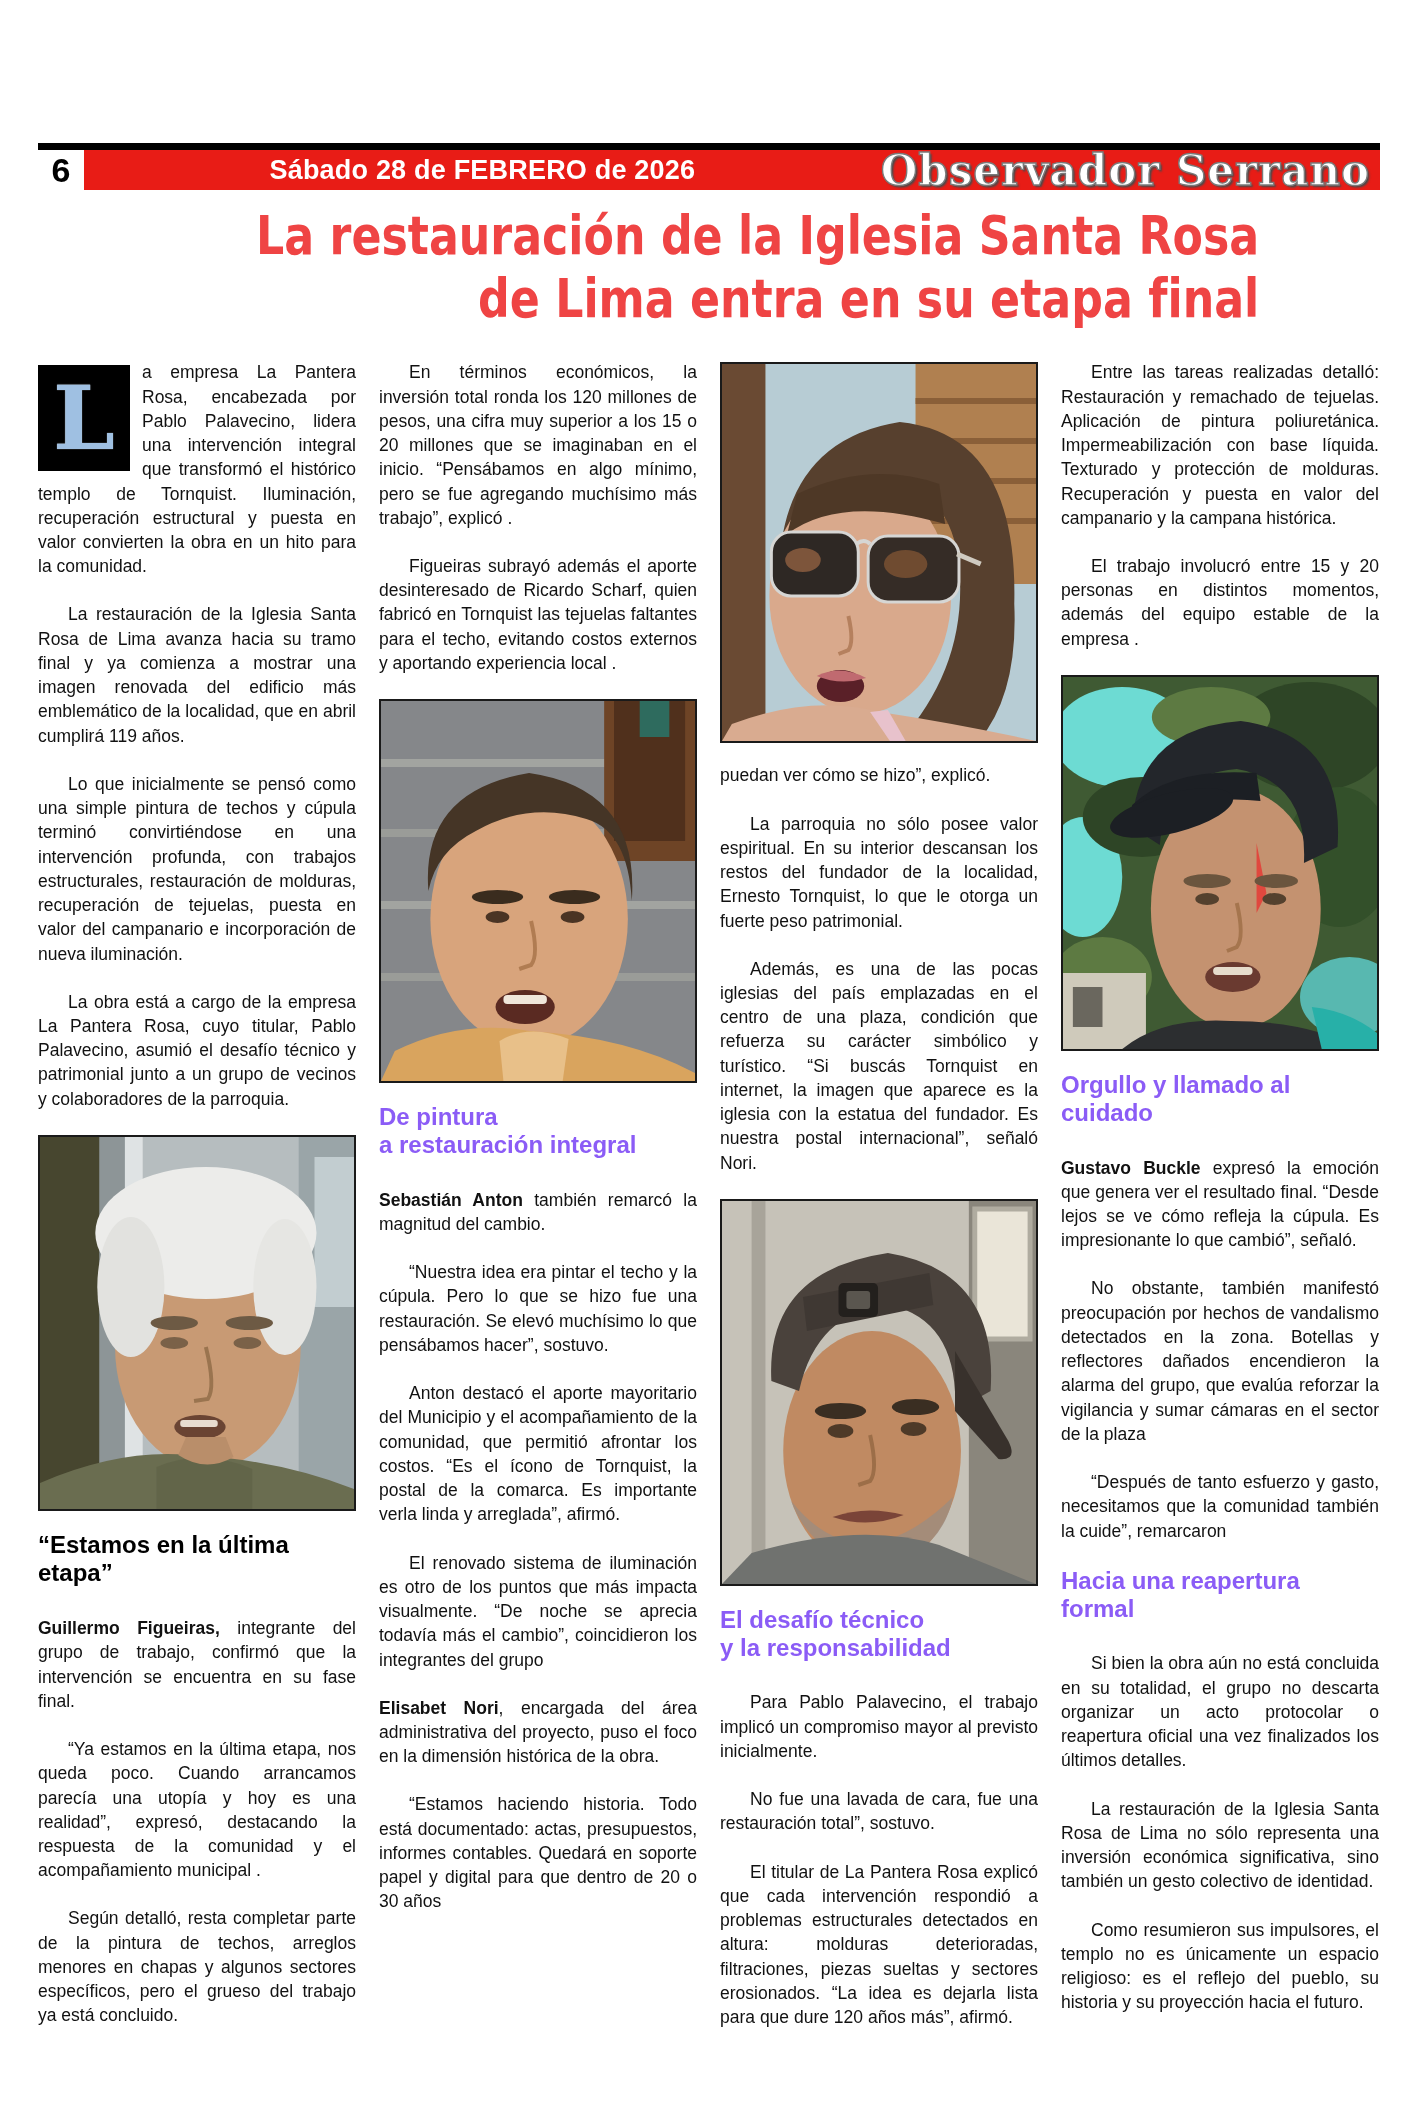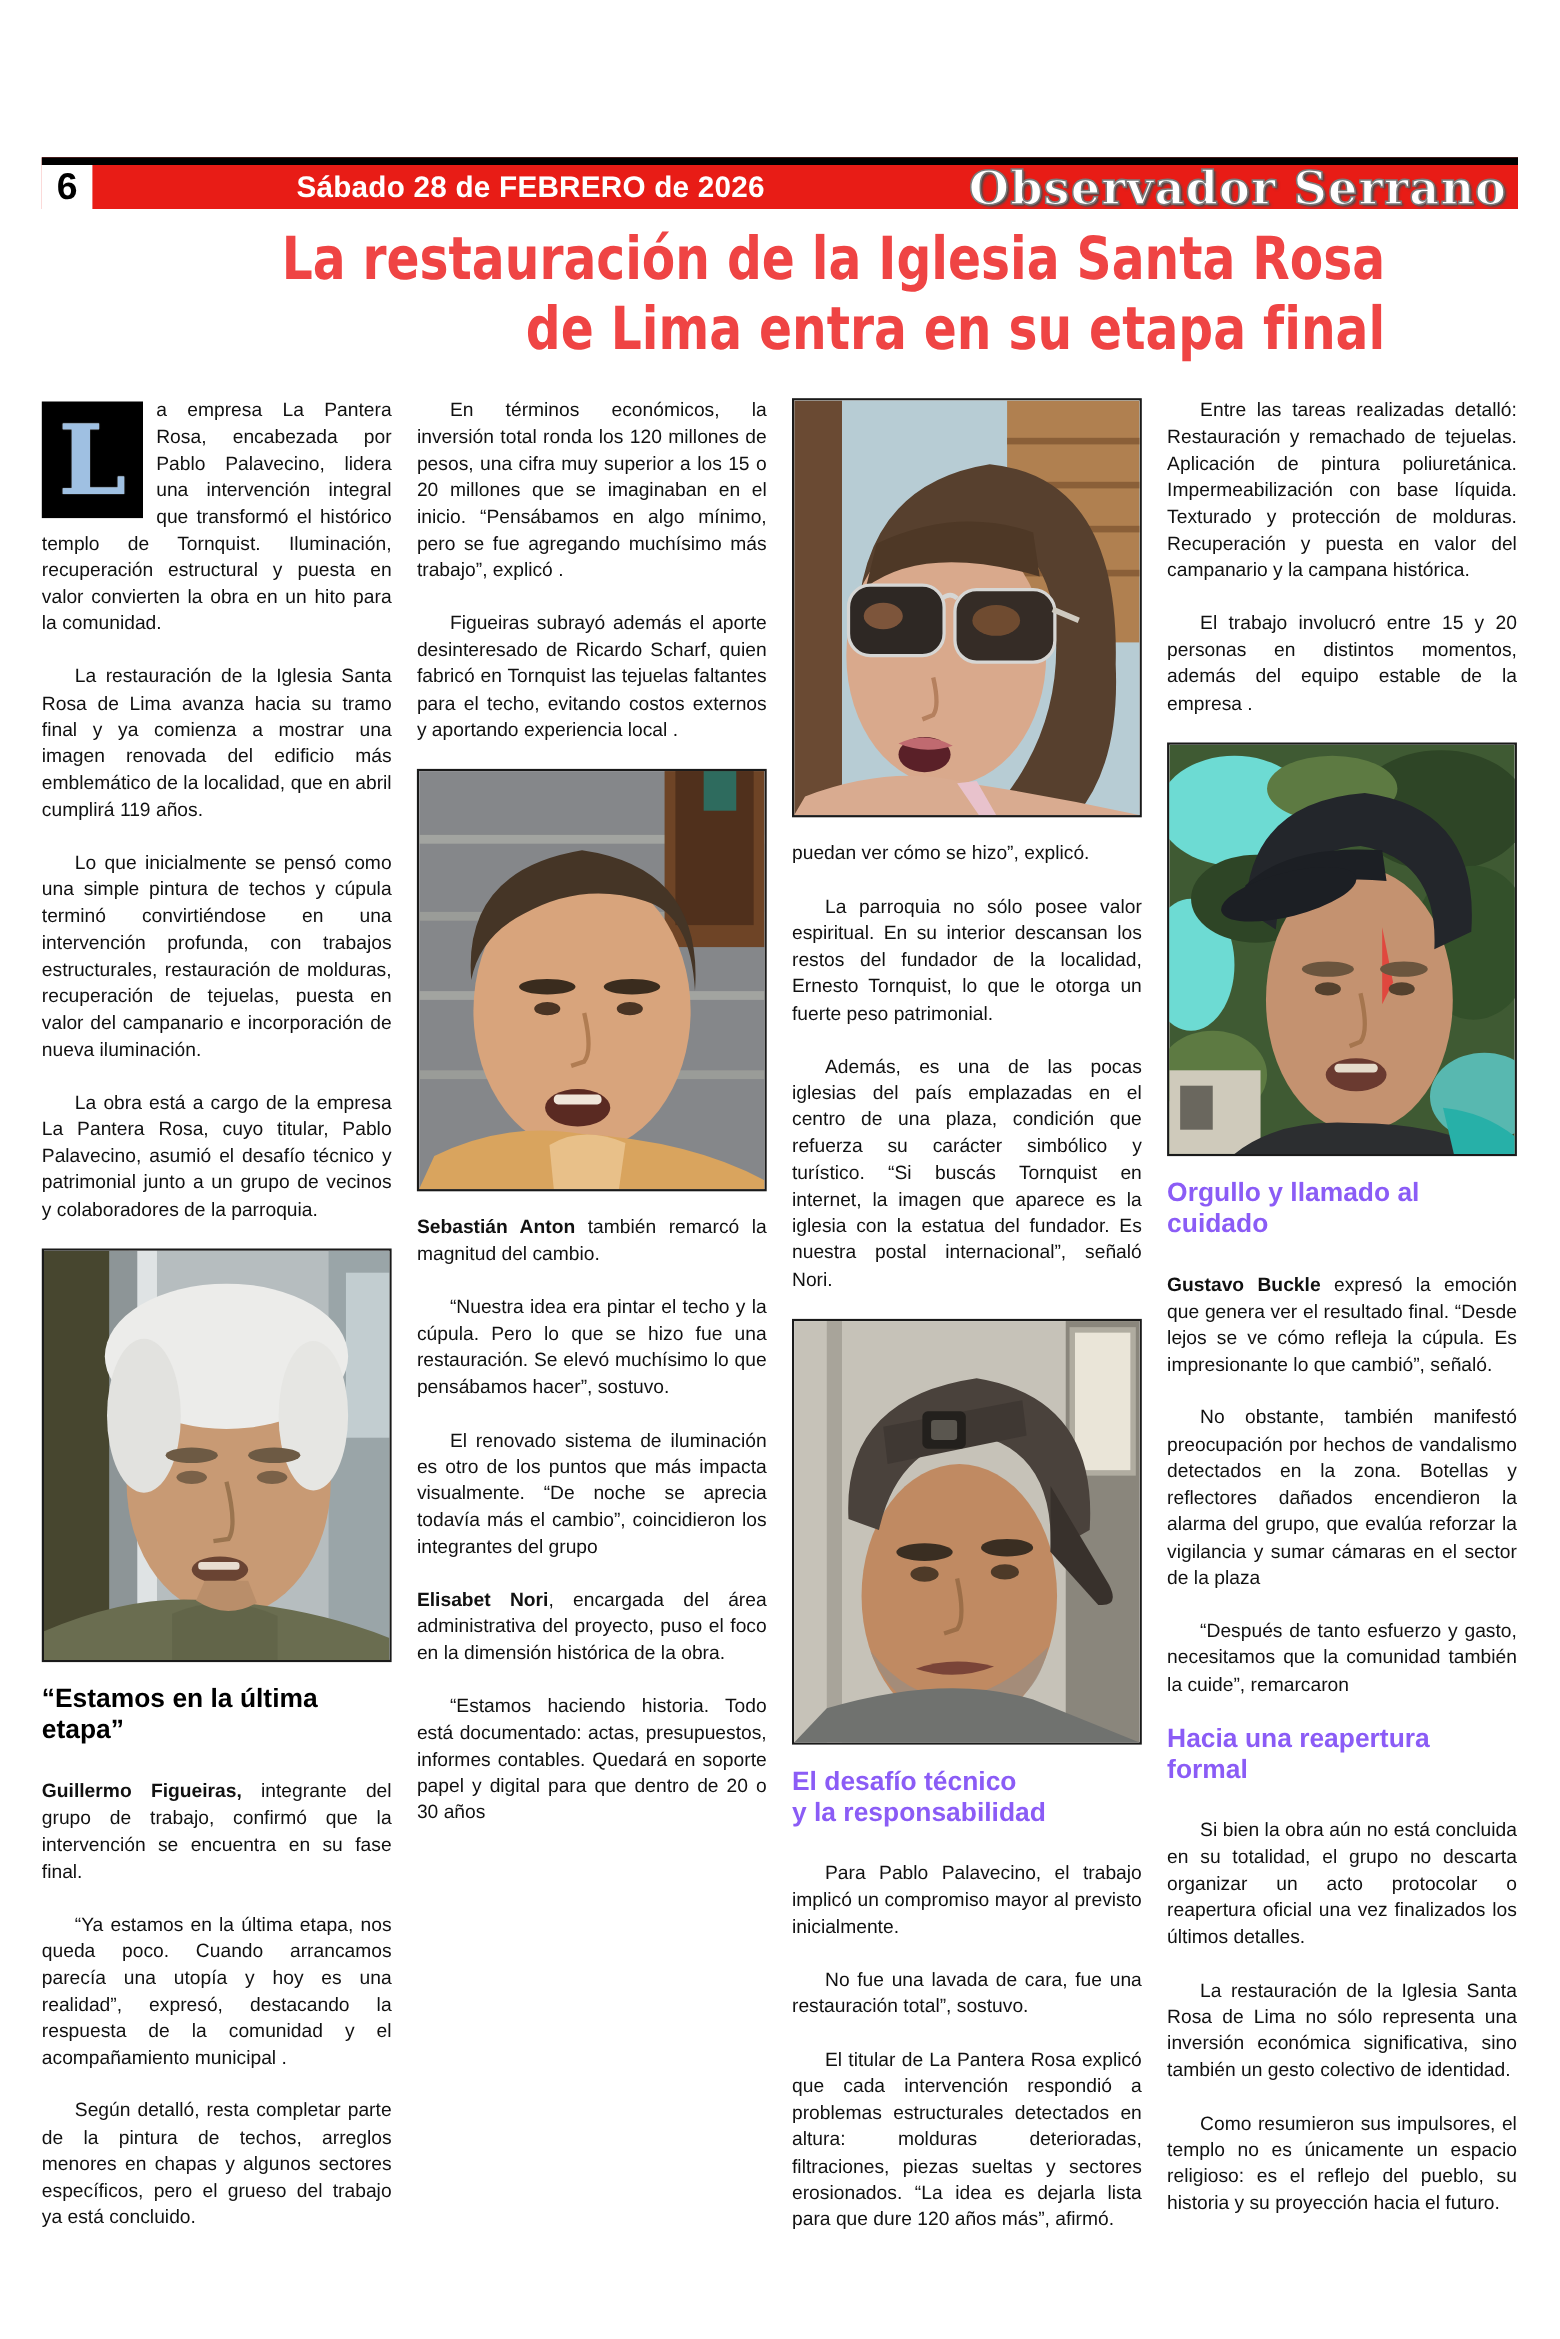--- a/index.html
+++ b/index.html
@@ -114,23 +114,26 @@
           <ellipse cx="118" cy="216" rx="12" ry="6" fill="#4a3424"></ellipse>
           <ellipse cx="194" cy="216" rx="12" ry="6" fill="#4a3424"></ellipse>
           <path d="M152 220 q8 34 0 44 l-12 4" stroke="#b07c52" stroke-width="4" fill="none"></path>
           <ellipse cx="146" cy="306" rx="30" ry="17" fill="#5a2a22"></ellipse>
           <rect x="124" y="294" width="44" height="9" rx="4" fill="#efe6da"></rect>
           <path d="M0 380 L14 350 Q80 318 150 330 Q250 336 318 372 L318 380 Z" fill="#d9a45e"></path>
           <path d="M120 340 Q150 322 190 338 L184 380 L124 380 Z" fill="#e8c089"></path>
         </svg>
       </div>
 
+      <h3 class="sub">De pintura
+a restauración integral</h3>
 
       <p><span class="lead-name">Sebastián Anton</span><span> también remarcó la magnitud del cambio.</span></p>
       <p class="ind">“Nuestra idea era pintar el techo y la cúpula. Pero lo que se hizo fue una restauración. Se elevó muchísimo lo que pensábamos hacer”, sostuvo.</p>
+      <p class="ind">Anton destacó el aporte mayoritario del Municipio y el acompañamiento de la comunidad, que permitió afrontar los costos. “Es el ícono de Tornquist, la postal de la comarca. Es importante verla linda y arreglada”, afirmó.</p>
       <p class="ind">El renovado sistema de iluminación es otro de los puntos que más impacta visualmente. “De noche se aprecia todavía más el cambio”, coincidieron los integrantes del grupo</p>
 
 
       <p><span class="lead-name">Elisabet Nori</span><span>, encargada del área administrativa del proyecto, puso el foco en la dimensión histórica de la obra.</span></p>
       <p class="ind">“Estamos haciendo historia. Todo está documentado: actas, presupuestos, informes contables. Quedará en soporte papel y digital para que dentro de 20 o 30 años</p>
     </div>
 
     <div class="col">
       <div class="photo" role="img" aria-label="Mujer con anteojos de sol hablando frente a un edificio de ladrillos">
         <svg viewBox="0 0 318 377" width="318" height="377" preserveAspectRatio="none">

